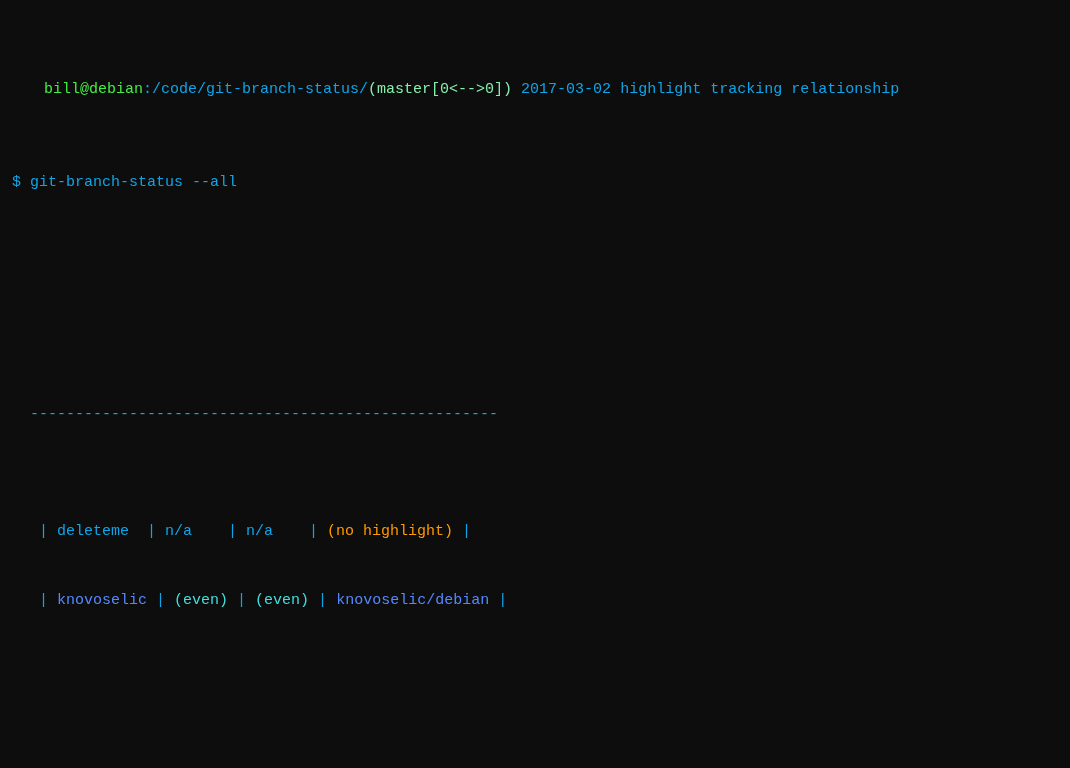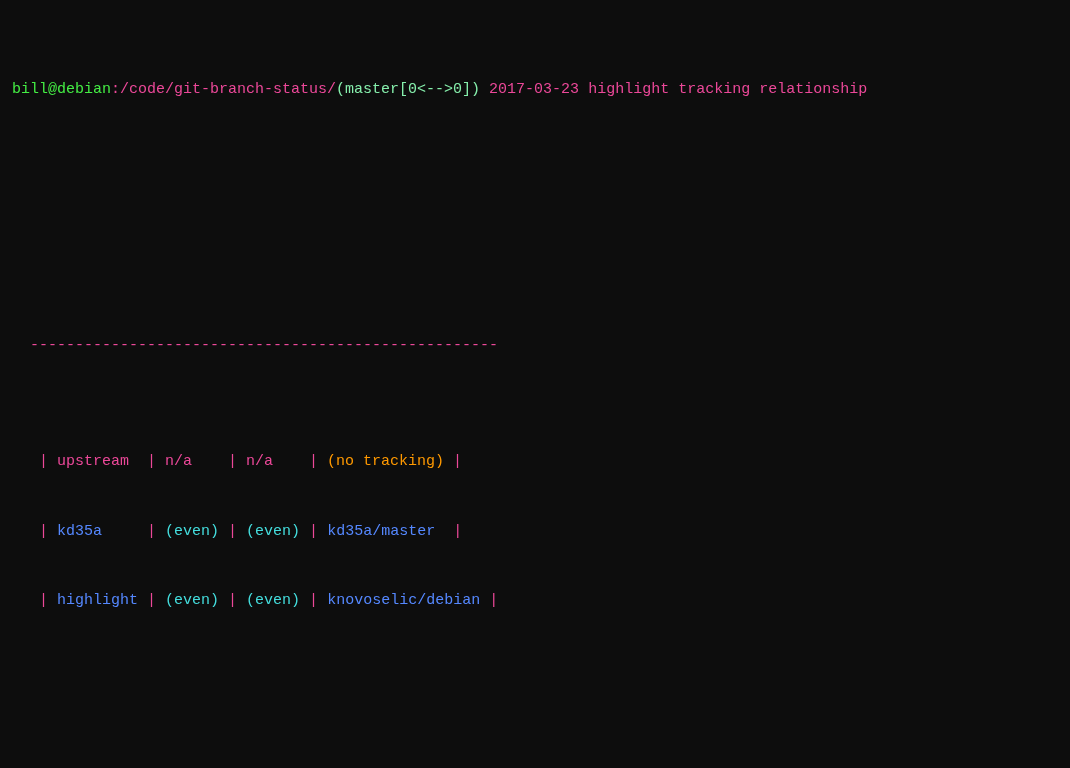--- a/index.html
+++ b/index.html
@@ -10,48 +10,48 @@
       line-height: 1.55;
       color: #d0d0d0;
       padding: 8px 12px;
       width: 1070px;
       min-height: 768px;
       overflow: hidden;
     }
     .prompt-line {
       white-space: pre;
     }
-    .c-green { color: #44ee44; }
-    .c-white { color: #ec4899; }
+    .c-green { color: #44ee44; margin-left: 32px; }
+    .c-white { color: #0ea5e9; }
     .c-yellow { color: #86efac; }
     .c-blue { color: #5588ff; }
     .c-orange { color: #ff9900; }
     .c-cyan { color: #44dddd; }
     .terminal-block {
       white-space: pre;
     }
   </style>
 </head>
 <body>
 
 <div class="terminal-block">
   
-  <div class="prompt-line"><span class="c-green">bill@debian</span><span class="c-white">:/code/git-branch-status/</span><span class="c-yellow">(master[0&lt;--&gt;0])</span><span class="c-white"> 2017-03-23 highlight tracking relationship</span></div>
+  <div class="prompt-line"><span class="c-green">bill@debian</span><span class="c-white">:/code/git-branch-status/</span><span class="c-yellow">(master[0&lt;--&gt;0])</span><span class="c-white"> 2017-03-02 highlight tracking relationship</span></div>
   
+  <div class="prompt-line"><span class="c-white">$ git-branch-status --all</span></div>
 
   
   <div>&nbsp;</div>
 
   
   <div class="prompt-line">  <span class="c-white">----------------------------------------------------</span></div>
 
   
-  <div class="prompt-line">  <span class="c-white"> | upstream  | n/a    | n/a    | </span><span class="c-orange">(no tracking)</span><span class="c-white"> |</span></div>
-  <div class="prompt-line">  <span class="c-white"> | </span><span class="c-blue">kd35a</span><span class="c-white">     | </span><span class="c-cyan">(even)</span><span class="c-white"> | </span><span class="c-cyan">(even)</span><span class="c-white"> | </span><span class="c-blue">kd35a/master</span><span class="c-white">  |</span></div>
-  <div class="prompt-line">  <span class="c-white"> | </span><span class="c-blue">highlight</span><span class="c-white"> | </span><span class="c-cyan">(even)</span><span class="c-white"> | </span><span class="c-cyan">(even)</span><span class="c-white"> | </span><span class="c-blue">knovoselic/debian</span><span class="c-white"> |</span></div>
+  <div class="prompt-line">  <span class="c-white"> | deleteme  | n/a    | n/a    | </span><span class="c-orange">(no highlight)</span><span class="c-white"> |</span></div>
+  <div class="prompt-line">  <span class="c-white"> | </span><span class="c-blue">knovoselic</span><span class="c-white"> | </span><span class="c-cyan">(even)</span><span class="c-white"> | </span><span class="c-cyan">(even)</span><span class="c-white"> | </span><span class="c-blue">knovoselic/debian</span><span class="c-white"> |</span></div>
   
 
   
   
   
   
 
   
   
 

